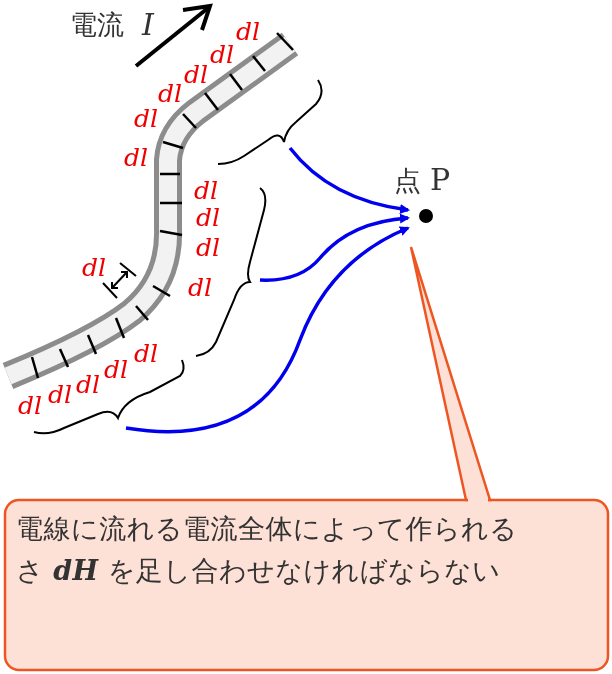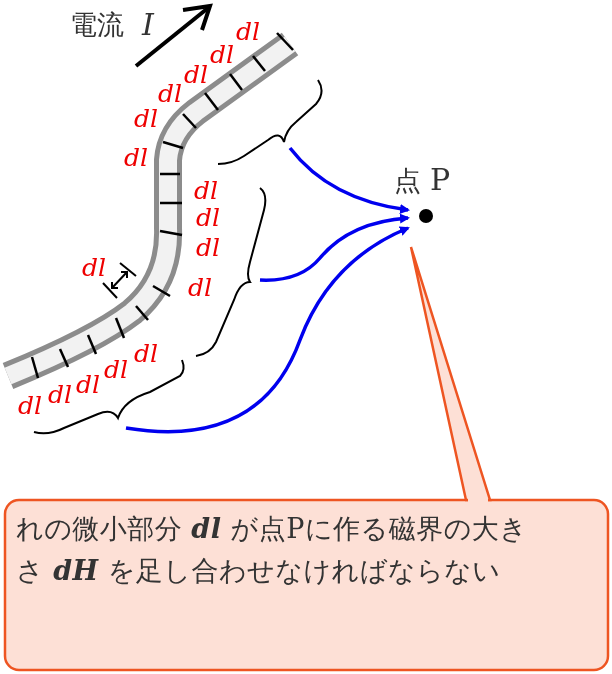--- a/index.html
+++ b/index.html
@@ -99,15 +99,15 @@
   <text class="math" x="430" y="190">P</text>
 
   <g>
     <rect x="5" y="500" width="603" height="170" rx="14" ry="14" fill="#fde0d6" stroke="#ee5522" stroke-width="2.5"></rect>
     <path d="M411,247 L466,500 L490,500 Z" fill="#fde0d6" stroke="#ee5522" stroke-width="2.5" stroke-linejoin="miter"></path>
     <line x1="468" y1="500" x2="488" y2="500" stroke="#fde0d6" stroke-width="4"></line>
   </g>
 </svg>
 
 <div class="callout-text">
-  <span class="line"><span>れの微小部分</span> <i>dl</i> <span>が点</span><span class="rm">P</span><span>に作る磁界の大き</span></span>
+  <span class="line">電線に流れる電流全体によって作られる</span>
   <span class="line"><span>さ</span> <i>dH</i> <span>を足し合わせなければならない</span></span>
 </div>
 
 </body></html>

